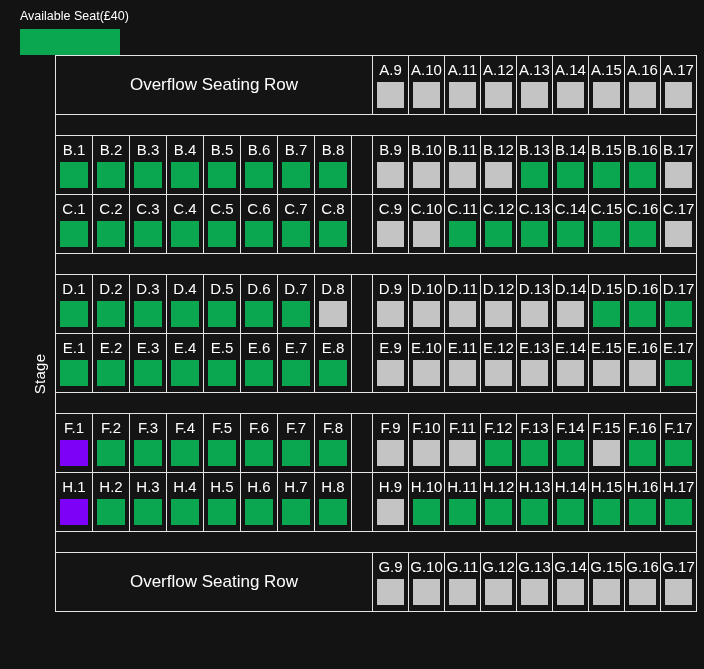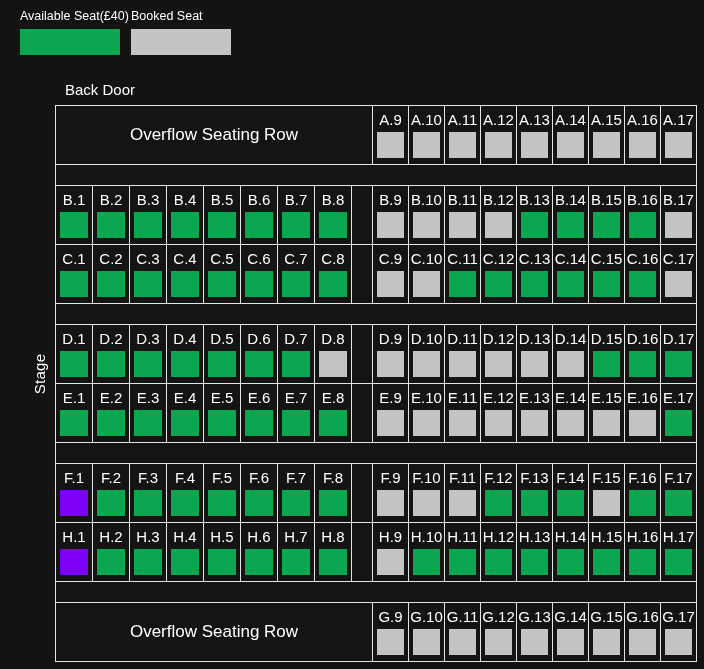--- a/index.html
+++ b/index.html
@@ -31,27 +31,22 @@
 </head>
 <body>
 
 <div class="app">
 
   <div class="legend">
     <div class="legend-item">
       <div class="legend-label">Available Seat(£40)</div>
       <div class="legend-swatch" style="background: rgb(10, 166, 80);"></div>
     </div>
-    <div class="legend-item">
-      <div class="legend-label">Booked Seat</div>
-      <div class="legend-swatch" style="background: rgb(196, 196, 196);"></div>
-    </div>
   </div>
 
-  <div class="back-door">Back Door</div>
 
   <div class="stage">Stage</div>
 
   <table class="seat-map">
     <colgroup>
       <col span="8" class="col-l">
       <col class="col-a">
       <col span="9" class="col-r">
     </colgroup>
     <tbody>

